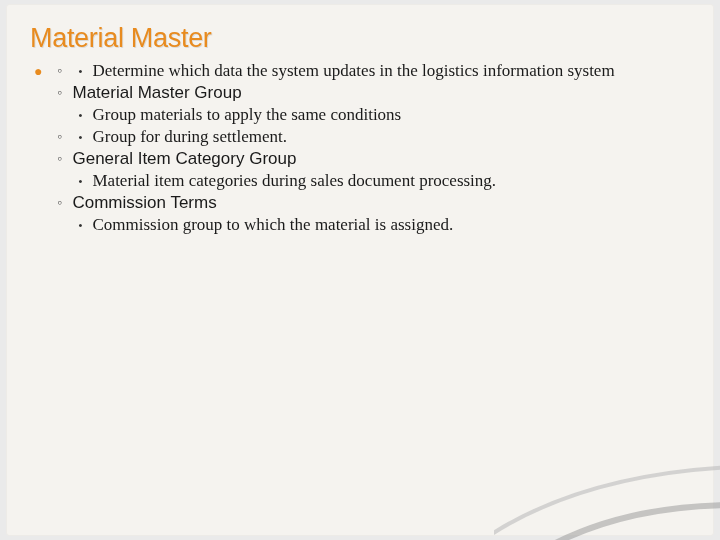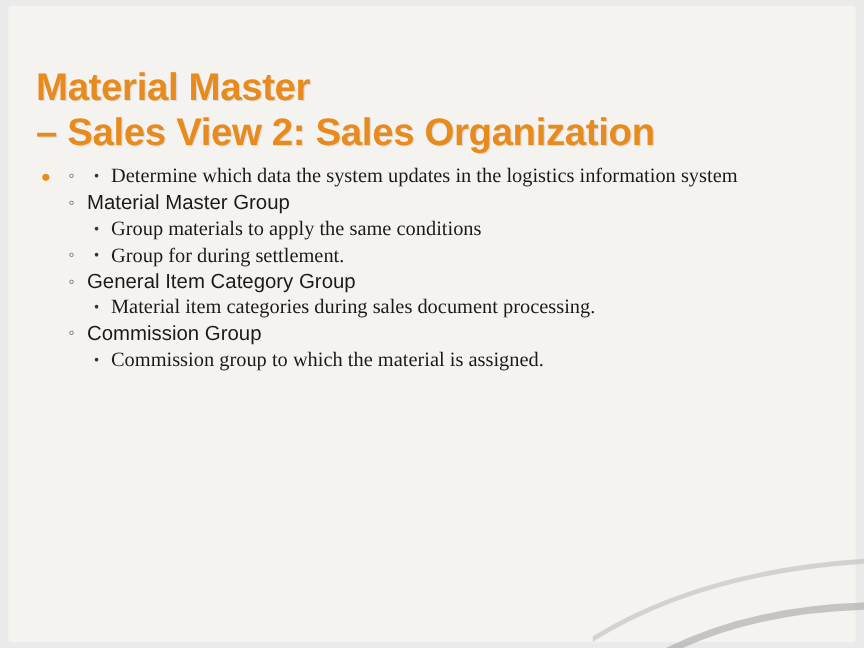--- a/index.html
+++ b/index.html
@@ -15,27 +15,26 @@
     top: 4px;
     width: 708px;
     height: 532px;
     background: #f5f3ef;
     border-radius: 4px;
     box-shadow: inset 0 0 0 1px rgba(0,0,0,0.03);
     padding: 18px 18px 0 24px;
   }
   .title {
     color: #e88b1f;
-    font-weight: 700;
-    font-size: 32px;
+    font-weight: 400;
+    font-size: 27px;
     line-height: 1.2;
     letter-spacing: -0.3px;
     margin-bottom: 6px;
     text-shadow: 1px 1px 0 rgba(0,0,0,0.10);
-    margin-top: 31px;
   }
   .content {
     color: #1a1a1a;
     font-size: 17px;
     line-height: 1.28;
     font-weight: 400;
     padding-left: 4px;
   }
   .lvl1 {
     display: flex;
@@ -86,21 +85,20 @@
     pointer-events: none;
   }
 </style>
 </head>
 <body>
 
 <div class="slide">
 
   <div class="title">
     <span>Material Master</span><br>
-    <span>– Sales View 2: Sales Organization</span>
   </div>
 
   <div class="content">
     <div class="lvl1">
       <span class="bullet-dot">●</span>
       <div class="lvl1-body">
 
         <div class="lvl2">
           <span class="ring">◦</span>
           <div class="lvl2-body">
@@ -139,21 +137,21 @@
             <div class="lvl3">
               <span class="tick">•</span>
               <div class="lvl3-body">Material item categories during sales document processing.</div>
             </div>
           </div>
         </div>
 
         <div class="lvl2">
           <span class="ring">◦</span>
           <div class="lvl2-body">
-            <div>Commission Group</div>
+            <div>Commission Terms</div>
             <div class="lvl3">
               <span class="tick">•</span>
               <div class="lvl3-body">Commission group to which the material is assigned.</div>
             </div>
           </div>
         </div>
 
       </div>
     </div>
   </div>

